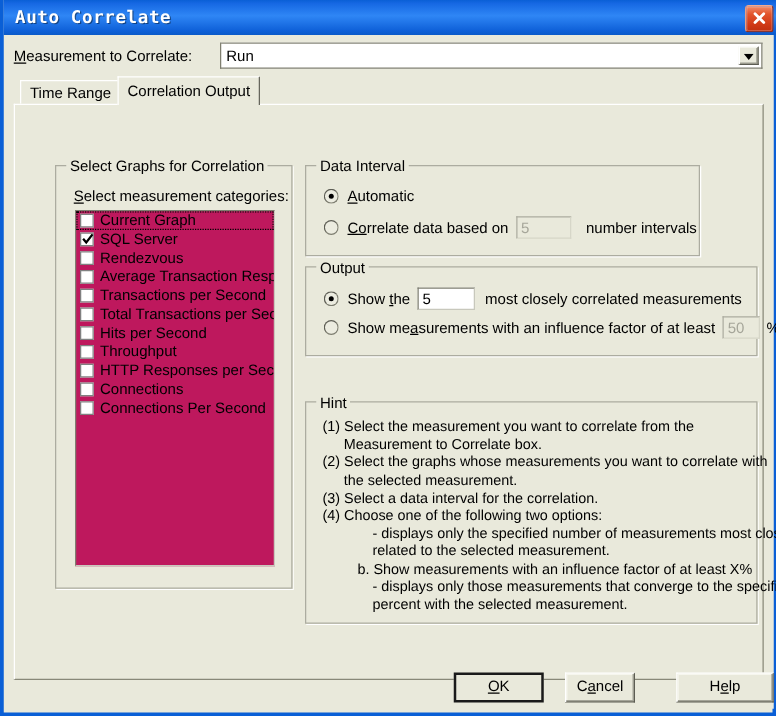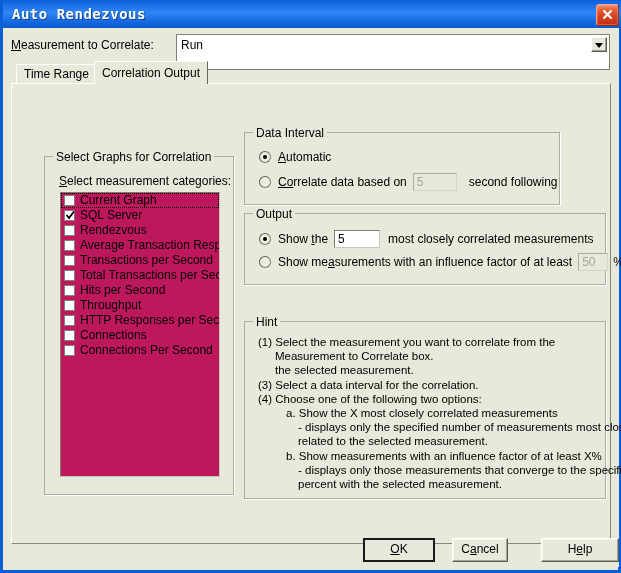--- a/index.html
+++ b/index.html
@@ -69,21 +69,21 @@
   }
   #combo-label {
     position: absolute; left: 0; top: 4px;
     white-space: nowrap;
     font-size: 12px;
   }
   #combo-label u { text-decoration: underline; }
   #combobox {
     position: absolute;
     left: 165px; top: 0;
-    width: 434px; height: 36px;
+    width: 434px; height: 21px;
     background: #ffffff;
     border: 1px solid #7F7F70;
     border-top-color: #86867A;
     box-sizing: border-box;
     cursor: default;
   }
   #combo-value {
     position: absolute; left: 4px; top: 3px;
     font-size: 12px;
   }
@@ -149,21 +149,21 @@
     box-sizing: border-box;
   }
   .groupbox > .gb-title {
     position: absolute;
     top: -7px; left: 8px;
     background: #E9E9DB;
     padding: 0 3px;
     font-size: 12px;
     white-space: nowrap;
   }
-  #gb-select-graphs { left: 32px; top: 48px; width: 190px; height: 339px; margin-top: 24px; }
+  #gb-select-graphs { left: 32px; top: 48px; width: 190px; height: 339px; }
   #gb-data-interval { left: 232px; top: 48px; width: 316px; height: 73px; }
   #gb-output       { left: 232px; top: 129px; width: 362px; height: 72px; }
   #gb-hint         { left: 232px; top: 209px; width: 362px; height: 178px; margin-top: 28px; }
   
   #list-label {
     position: absolute; left: 14px; top: 17px;
     font-size: 12px; white-space: nowrap;
   }
   #list-label u { text-decoration: underline; }
   #measurement-list {
@@ -304,21 +304,21 @@
     left: 0; top: 520px;
     width: 621px; height: 53px;
   }
 </style>
 </head>
 <body>
 
 <div id="dialog">
 
   <div id="titlebar">
-    <span id="title-text">Auto Rendezvous</span>
+    <span id="title-text">Auto Correlate</span>
     <div id="close-button">
       <svg width="13" height="13" viewBox="0 0 13 13" aria-hidden="true">
         <path d="M3 3 L10 10 M10 3 L3 10" stroke="#ffffff" stroke-width="2.2" stroke-linecap="round" fill="none"></path>
       </svg>
     </div>
   </div>
 
   <div id="client">
 
     <div id="combo-row">
@@ -403,21 +403,21 @@
           <span class="radio checked"></span>
           <span><u>A</u><span>utomatic</span></span>
         </div>
 
         <div class="row-inline" style="left:14px; top:40px;">
           <span class="radio"></span>
           <span><u>Co</u><span>rrelate data based on</span></span>
           <span class="spacer-s"></span>
           <span class="field disabled" style="width:44px;">5</span>
           <span class="spacer-s"></span>
-          <span style="margin-left:6px;">second following</span>
+          <span style="margin-left:6px;">number intervals</span>
         </div>
       </div>
 
       <div class="groupbox" id="gb-output">
         <span class="gb-title">Output</span>
 
         <div class="row-inline" style="left:14px; top:16px;">
           <span class="radio checked"></span>
           <span><span>Show </span><u>t</u><span>he</span></span>
           <span class="spacer-s"></span>
@@ -433,24 +433,24 @@
           <span class="field disabled" style="width:30px;">50</span>
           <span style="margin-left:5px;">%</span>
         </div>
       </div>
 
       <div class="groupbox" id="gb-hint">
         <span class="gb-title">Hint</span>
         <div id="hint-body">
           <div class="hint-line hint-i1">(1) Select the measurement you want to correlate from the</div>
           <div class="hint-line hint-i2">Measurement to Correlate box.</div>
+          <div class="hint-line hint-i1">(2) Select the graphs whose measurements you want to correlate with</div>
           <div class="hint-line hint-i2">the selected measurement.</div>
           <div class="hint-line hint-i1">(3) Select a data interval for the correlation.</div>
           <div class="hint-line hint-i1">(4) Choose one of the following two options:</div>
-          <div class="hint-line hint-i3">a. Show the X most closely correlated measurements</div>
           <div class="hint-line hint-i4">- displays only the specified number of measurements most closely</div>
           <div class="hint-line hint-i4">related to the selected measurement.</div>
           <div class="hint-line hint-i3">b. Show measurements with an influence factor of at least X%</div>
           <div class="hint-line hint-i4">- displays only those measurements that converge to the specified</div>
           <div class="hint-line hint-i4">percent with the selected measurement.</div>
         </div>
       </div>
 
     </div>
   </div>

